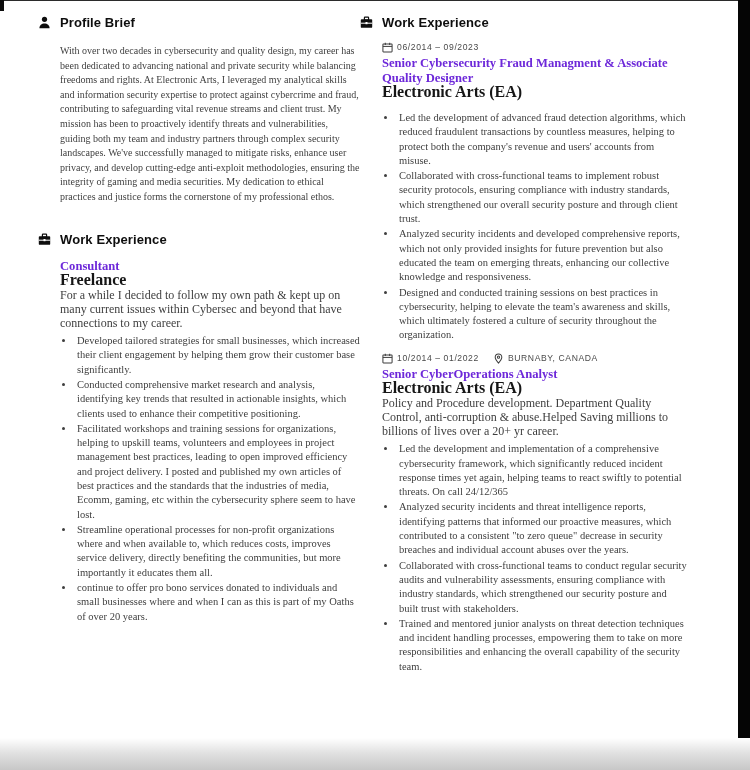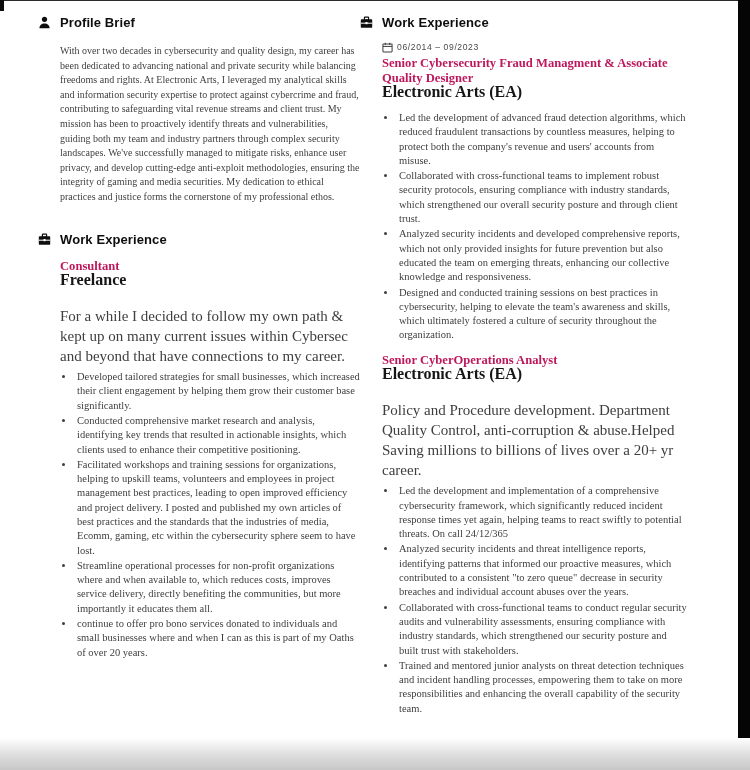--- a/index.html
+++ b/index.html
@@ -33,23 +33,23 @@
   .work-section{margin-top:27px;}
   .entry{margin-top:12px;}
   .entry.follow{margin-top:10px;}
 
   .meta-row{display:flex;flex-wrap:wrap;column-gap:14px;row-gap:2px;align-items:center;
     font-family:"Liberation Sans", sans-serif;font-size:8.6px;letter-spacing:.6px;
     color:#4a4a4a;margin-bottom:3px;}
   .meta-item{display:inline-flex;align-items:flex-start;gap:4px;white-space:nowrap;}
   .meta-item svg{display:block;}
 
-  .job-title{font-size:12.6px;font-weight:700;color:#be185d;line-height:14.5px;}
+  .job-title{font-size:12.6px;font-weight:700;color:#6d28d9;line-height:14.5px;}
   .job-company{font-size:16px;font-weight:700;color:#161616;line-height:14px;}
-  .job-desc{font-size:15px;line-height:20px;color:#3e3e3e;margin-top:19px;}
+  .job-desc{font-size:12px;line-height:14px;color:#3e3e3e;margin-top:1px;}
 
   ul.bullets{margin:4px 0 0 0;padding-left:15px;list-style:disc;}
   ul.bullets li{
     font-size:10.5px;line-height:14.3px;color:#3e3e3e;padding-left:2px;margin-bottom:1px;
   }
   ul.bullets li::marker{color:#3e3e3e;font-size:10px;}
 </style>
 </head>
 <body>
 
@@ -137,20 +137,42 @@
           <div class="job-company">Electronic Arts (EA)</div>
           <ul class="bullets" style="margin-top:12px;">
             <li>Led the development of advanced fraud detection algorithms, which reduced fraudulent transactions by countless measures, helping to protect both the company's revenue and users' accounts from misuse.</li>
             <li>Collaborated with cross-functional teams to implement robust security protocols, ensuring compliance with industry standards, which strengthened our overall security posture and through client trust.</li>
             <li>Analyzed security incidents and developed comprehensive reports, which not only provided insights for future prevention but also educated the team on emerging threats, enhancing our collective knowledge and responsiveness.</li>
             <li>Designed and conducted training sessions on best practices in cybersecurity, helping to elevate the team's awareness and skills, which ultimately fostered a culture of security throughout the organization.</li>
           </ul>
         </div>
 
         <div class="entry follow">
+          <div class="meta-row">
+            <span class="meta-item">
+              <span>
+                <svg viewBox="0 0 12 12" width="11" height="11" fill="none" stroke="#3c3c3c" stroke-width="1.1">
+                  <rect x="1" y="2.2" width="10" height="8.6" rx="0.6"></rect>
+                  <line x1="3.6" y1="0.8" x2="3.6" y2="3.2"></line>
+                  <line x1="8.4" y1="0.8" x2="8.4" y2="3.2"></line>
+                  <line x1="1" y1="4.8" x2="11" y2="4.8"></line>
+                </svg>
+              </span>
+              <span>10/2014 – 01/2022</span>
+            </span>
+            <span class="meta-item">
+              <span>
+                <svg viewBox="0 0 12 12" width="11" height="11" fill="none" stroke="#3c3c3c" stroke-width="1.1">
+                  <path d="M6 1C3.9 1 2.4 2.6 2.4 4.7 2.4 7 6 11 6 11s3.6-4 3.6-6.3C9.6 2.6 8.1 1 6 1z"></path>
+                  <circle cx="6" cy="4.6" r="1.2"></circle>
+                </svg>
+              </span>
+              <span>BURNABY, CANADA</span>
+            </span>
+          </div>
           <div class="job-title">Senior CyberOperations Analyst</div>
           <div class="job-company">Electronic Arts (EA)</div>
           <div class="job-desc">Policy and Procedure development. Department Quality Control, anti-corruption &amp; abuse.Helped Saving millions to billions of lives over a 20+ yr career.</div>
           <ul class="bullets">
             <li>Led the development and implementation of a comprehensive cybersecurity framework, which significantly reduced incident response times yet again, helping teams to react swiftly to potential threats. On call 24/12/365</li>
             <li>Analyzed security incidents and threat intelligence reports, identifying patterns that informed our proactive measures, which contributed to a consistent "to zero queue" decrease in security breaches and individual account abuses over the years.</li>
             <li>Collaborated with cross-functional teams to conduct regular security audits and vulnerability assessments, ensuring compliance with industry standards, which strengthened our security posture and built trust with stakeholders.</li>
             <li>Trained and mentored junior analysts on threat detection techniques and incident handling processes, empowering them to take on more responsibilities and enhancing the overall capability of the security team.</li>
           </ul>
         </div>

